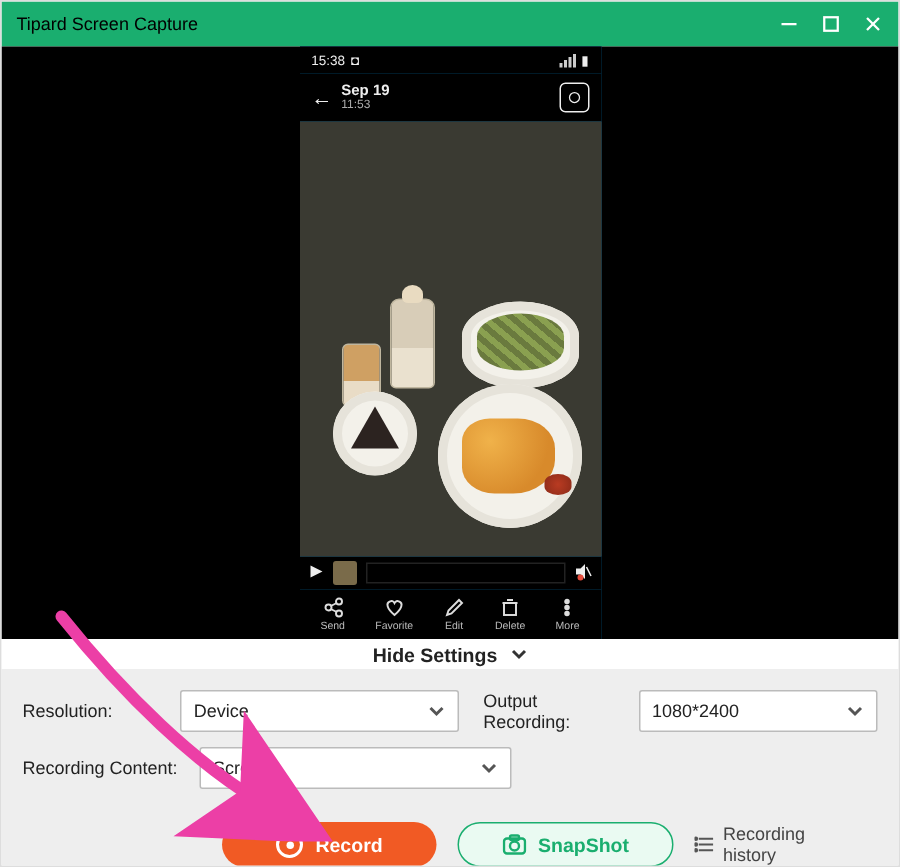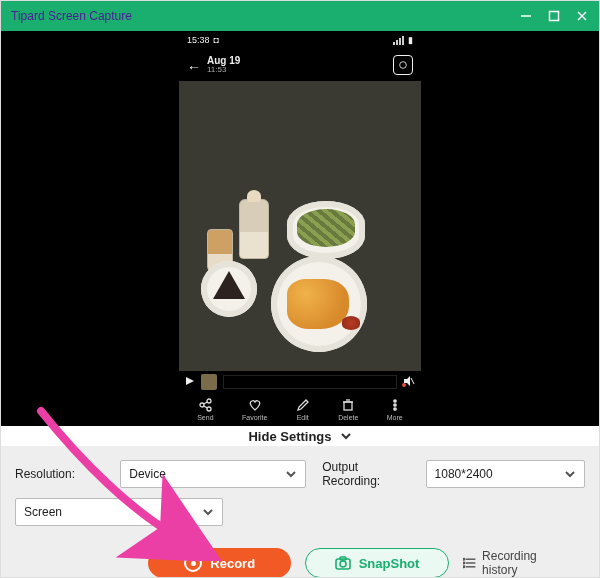--- a/index.html
+++ b/index.html
@@ -1,25 +1,25 @@
 <!DOCTYPE html>
 <html><head>
 <meta charset="utf-8">
 <style>
   html,body{margin:0;padding:0;font-family:Arial,Helvetica,sans-serif;font-size:12px;color:#222;background:#fff;}
   .app{width:600px;height:578px;position:relative;overflow:hidden;border:1px solid #ddd;box-sizing:border-box;}
   
-  .titlebar{height:30px;background:#1aae6f;display:flex;align-items:center;justify-content:space-between;color:#4c1d95;padding:0 10px;}
+  .titlebar{height:30px;background:#1aae6f;display:flex;align-items:center;justify-content:space-between;color:#000000;padding:0 10px;}
   .titlebar .title{font-size:12px;}
   .winbtns{display:flex;gap:14px;}
   .winbtn{width:14px;height:14px;display:flex;align-items:center;justify-content:center;color:#fff;cursor:pointer;}
   .winbtn svg{width:12px;height:12px;stroke:#fff;stroke-width:1.5;fill:none;}
   
   .preview{height:395px;background:#000;display:flex;align-items:center;justify-content:center;position:relative;}
-  .phone{width:242px;height:395px;background:#0369a1;position:relative;color:#eee;font-size:9px;}
+  .phone{width:201px;height:395px;background:#0369a1;position:relative;color:#eee;font-size:9px;}
   .statusbar{height:18px;background:#000;display:flex;align-items:center;justify-content:space-between;padding:0 8px;}
   .statusbar .left, .statusbar .right{display:flex;align-items:center;gap:4px;}
   .topbar{height:32px;display:flex;align-items:center;justify-content:space-between;padding:0 8px;background:#000;font-size:9px;}
   .topbar .date{display:flex;flex-direction:column;line-height:1.1;margin-left:6px;}
   .topbar .date .d{font-weight:bold;font-size:10px;}
   .topbar .date .t{font-size:8px;color:#aaa;}
   .camico{width:18px;height:18px;border:1px solid #eee;border-radius:4px;display:flex;align-items:center;justify-content:center;}
   .camico svg{width:10px;height:10px;stroke:#eee;fill:none;}
   .photo{height:290px;display:flex;align-items:center;justify-content:center;background:#3a3a32;position:relative;overflow:hidden;}
   
@@ -115,21 +115,21 @@
               <i style="height:7px"></i>
               <i style="height:9px"></i>
             </span>
           <span>▮</span>
         </div>
       </div>
       <div class="topbar">
         <div style="display:flex;align-items:center;">
           <span style="font-size:14px;">←</span>
           <span class="date">
-            <span class="d">Aug 19</span>
+            <span class="d">Sep 19</span>
             <span class="t">11:53</span>
           </span>
         </div>
         <div class="camico">
             <svg viewBox="0 0 12 12">
               <circle cx="6" cy="6" r="4"></circle>
             </svg>
           </div>
       </div>
       <div class="photo">
@@ -216,20 +216,21 @@
       </div>
       <div class="outlbl">Output Recording:</div>
       <div class="sel w2">
         <span>1080*2400</span>
         <svg viewBox="0 0 12 12">
             <polyline points="2,4 6,8 10,4"></polyline>
           </svg>
       </div>
     </div>
     <div class="row">
+      <div class="lblcol">Recording Content:</div>
       <div class="sel w1">
         <span>Screen</span>
         <svg viewBox="0 0 12 12">
             <polyline points="2,4 6,8 10,4"></polyline>
           </svg>
       </div>
     </div>
 
     <div class="footer">
       <div class="spacer"></div>

